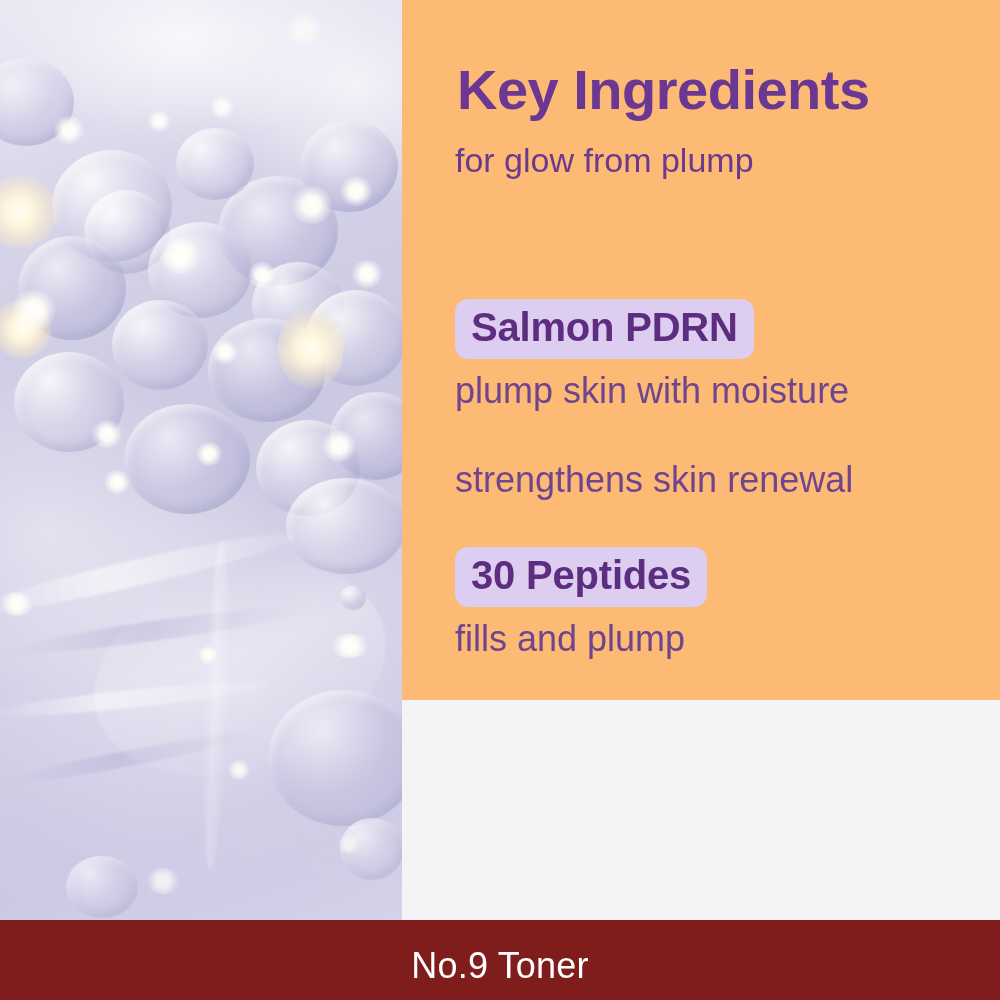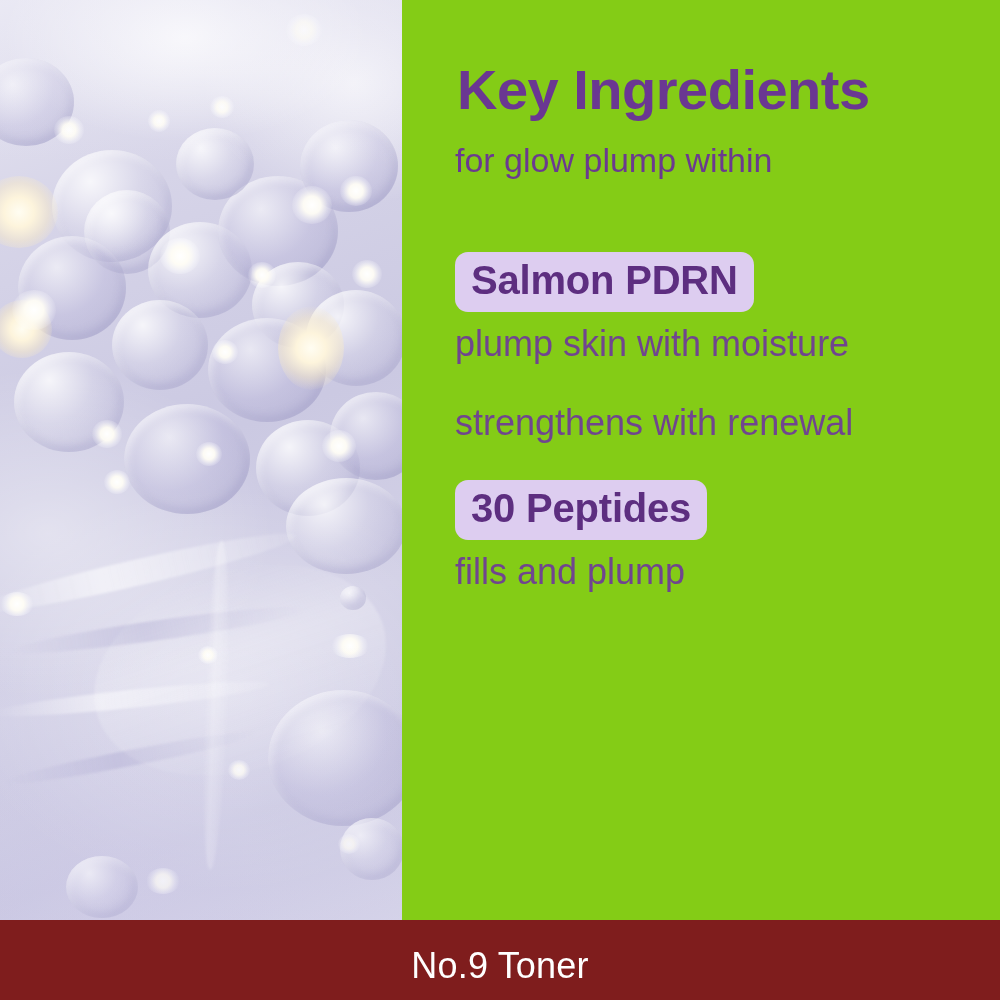--- a/index.html
+++ b/index.html
@@ -104,22 +104,22 @@
     position: absolute;
     inset: 0;
     backdrop-filter: none;
     background: linear-gradient(180deg, rgba(235,234,245,0.35) 0%, rgba(255,255,255,0) 18%, rgba(255,255,255,0) 70%, rgba(205,202,230,0.30) 100%);
   }
 
   
   .content-panel {
     position: relative;
     flex: 1;
-    height: 920px;
-    background: #84cc16;
+    height: 700px;
+    background: #fdba74;
   }
 
   .headline {
     position: absolute;
     left: 55px;
     top: 62px;
     font-size: 56px;
     font-weight: 700;
     letter-spacing: -0.5px;
     color: #6a3792;
@@ -141,20 +141,21 @@
   .ing-list {
     position: absolute;
     left: 0;
     top: 252px;
     width: 100%;
   }
 
   .ing {
     position: relative;
     margin-bottom: 37px;
+    margin-top: 47px;
   }
 
   .ing-pill {
     display: inline-block;
     margin-left: 53px;
     padding: 7px 16px 10px 16px;
     background: #ddcdf0;
     border-radius: 13px;
     font-size: 40px;
     font-weight: 700;
@@ -275,31 +276,31 @@
         <div class="spark" style="left:338px; top:834px; width:22px; height:20px;"></div>
       </div>
 
       <div class="gel-soft"></div>
     </div>
 
     <div class="content-panel">
 
       <div class="headline">Key Ingredients</div>
 
-      <div class="subhead">for glow plump within</div>
+      <div class="subhead">for glow from plump</div>
 
       <div class="ing-list">
 
         <div class="ing">
           <div class="ing-pill"><span>Salmon PDRN</span><sup></sup></div>
           <div class="ing-desc">plump skin with moisture</div>
         </div>
 
         <div class="ing">
-          <div class="ing-desc">strengthens with renewal</div>
+          <div class="ing-desc">strengthens skin renewal</div>
         </div>
 
         <div class="ing">
           <div class="ing-pill"><span>30 Peptides</span><sup></sup></div>
           <div class="ing-desc">fills and plump</div>
         </div>
 
       </div>
     </div>
   </div>

